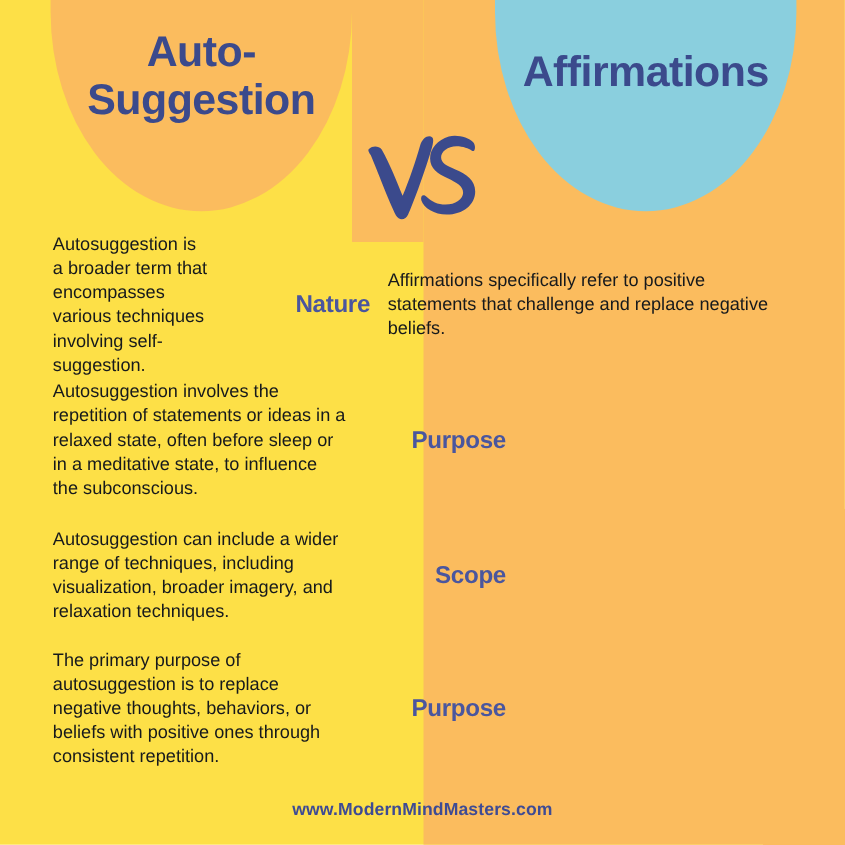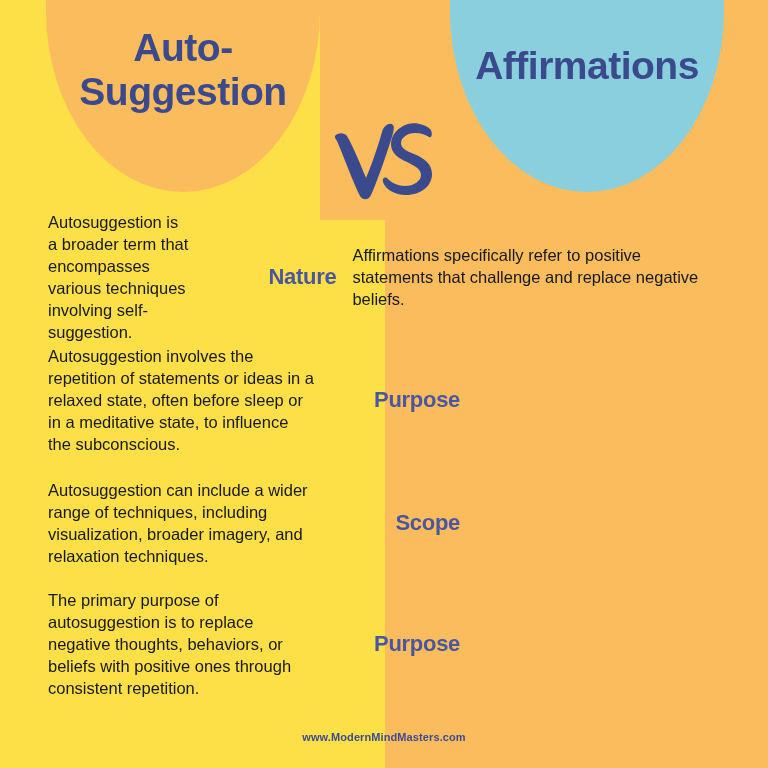--- a/index.html
+++ b/index.html
@@ -133,21 +133,21 @@
     position:absolute;
     left:0; bottom:0;
     width:768px;
     height:62px;
     display:flex;
     align-items:center;
     justify-content:center;
   }
   .footer-text {
     color:#3E4B94;
-    font-size:11px;
+    font-size:16px;
     font-weight:bold;
     letter-spacing:0.1px;
     z-index:5;
   }
 </style>
 </head>
 <body>
 
 <div id="infographic">
 

